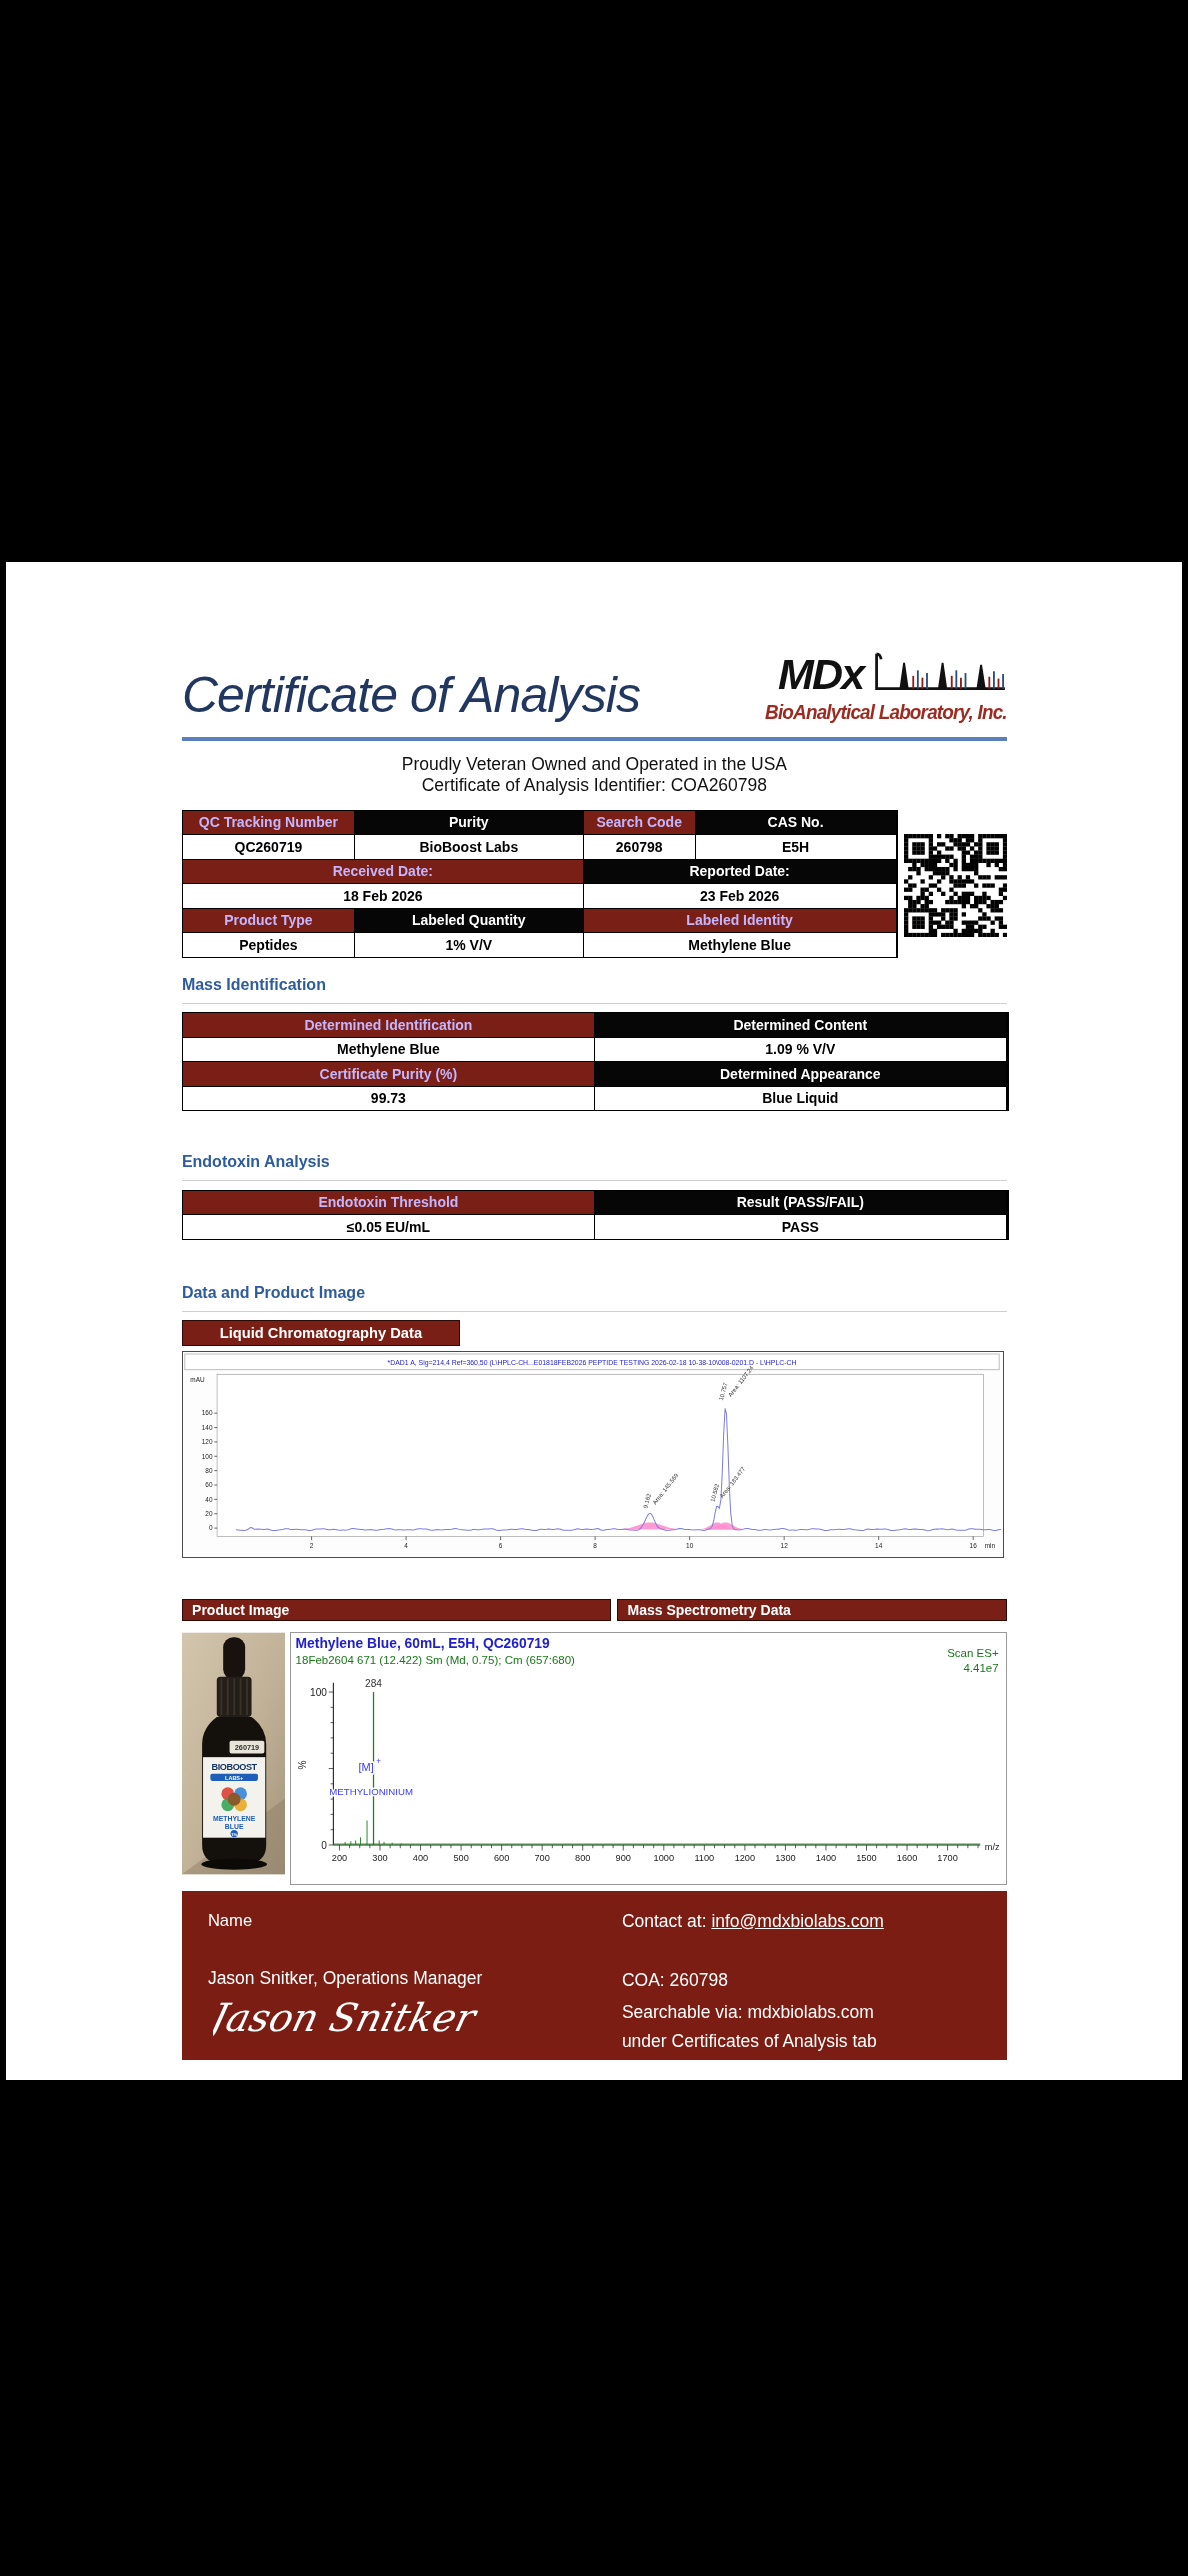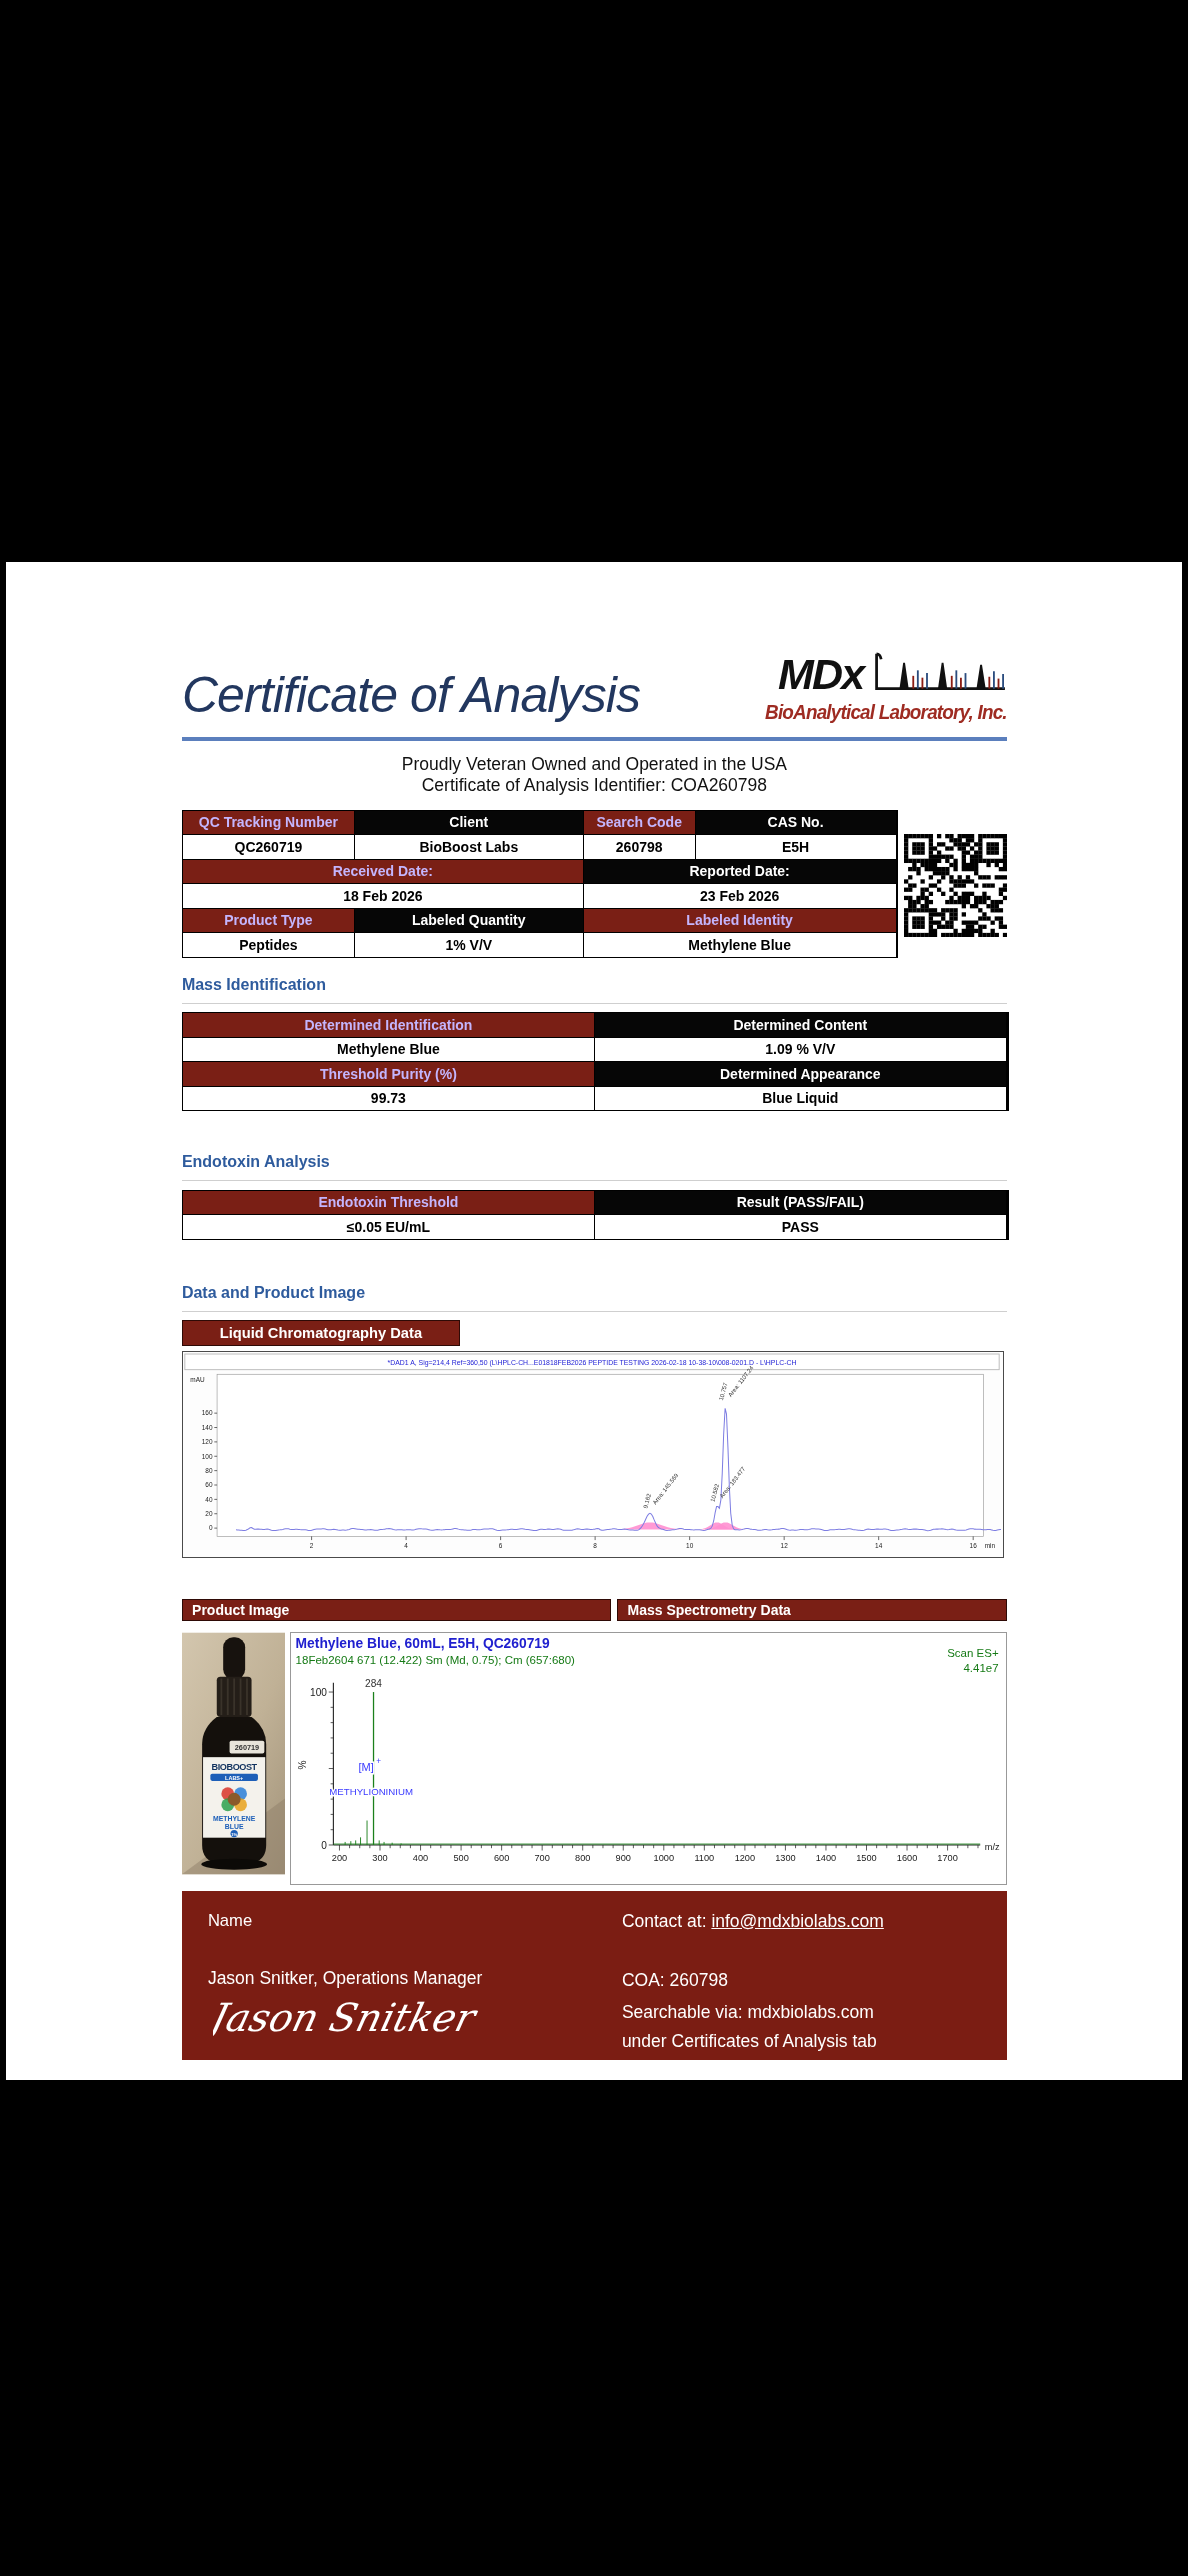--- a/index.html
+++ b/index.html
@@ -94,21 +94,21 @@
     </div>
 
     <div class="rule"></div>
 
     <div class="centerline tagline">Proudly Veteran Owned and Operated in the USA</div>
     <div class="centerline ident">Certificate of Analysis Identifier: COA260798</div>
 
     <div class="info-row">
       <div id="info-table" class="grid-table" style="grid-template-columns: 171px 228px 111px 200px;">
           <div class="cell h1">QC Tracking Number</div>
-          <div class="cell h2">Client</div>
+          <div class="cell h2">Purity</div>
           <div class="cell h1">Search Code</div>
           <div class="cell h2">CAS No.</div>
           <div class="cell">QC260719</div>
           <div class="cell">BioBoost Labs</div>
           <div class="cell">260798</div>
           <div class="cell">E5H</div>
           <div class="cell h1" style="grid-column: span 2;">Received Date:</div>
           <div class="cell h2" style="grid-column: span 2;">Reported Date:</div>
           <div class="cell" style="grid-column: span 2;">18 Feb 2026</div>
           <div class="cell" style="grid-column: span 2;">23 Feb 2026</div>
@@ -462,21 +462,21 @@
           </svg>
       </div>
     </div>
 
     <div class="sec-head mt-mass">Mass Identification</div>
     <div id="mass-table" class="grid-table" style="grid-template-columns: 411px 411px;">
         <div class="cell h1">Determined Identification</div>
         <div class="cell h2">Determined Content</div>
         <div class="cell">Methylene Blue</div>
         <div class="cell">1.09 % V/V</div>
-        <div class="cell h1">Threshold Purity (%)</div>
+        <div class="cell h1">Certificate Purity (%)</div>
         <div class="cell h2">Determined Appearance</div>
         <div class="cell">99.73</div>
         <div class="cell">Blue Liquid</div>
       </div>
 
     <div class="sec-head mt-endo">Endotoxin Analysis</div>
     <div id="endo-table" class="grid-table" style="grid-template-columns: 411px 411px;">
         <div class="cell h1">Endotoxin Threshold</div>
         <div class="cell h2">Result (PASS/FAIL)</div>
         <div class="cell">≤0.05 EU/mL</div>

